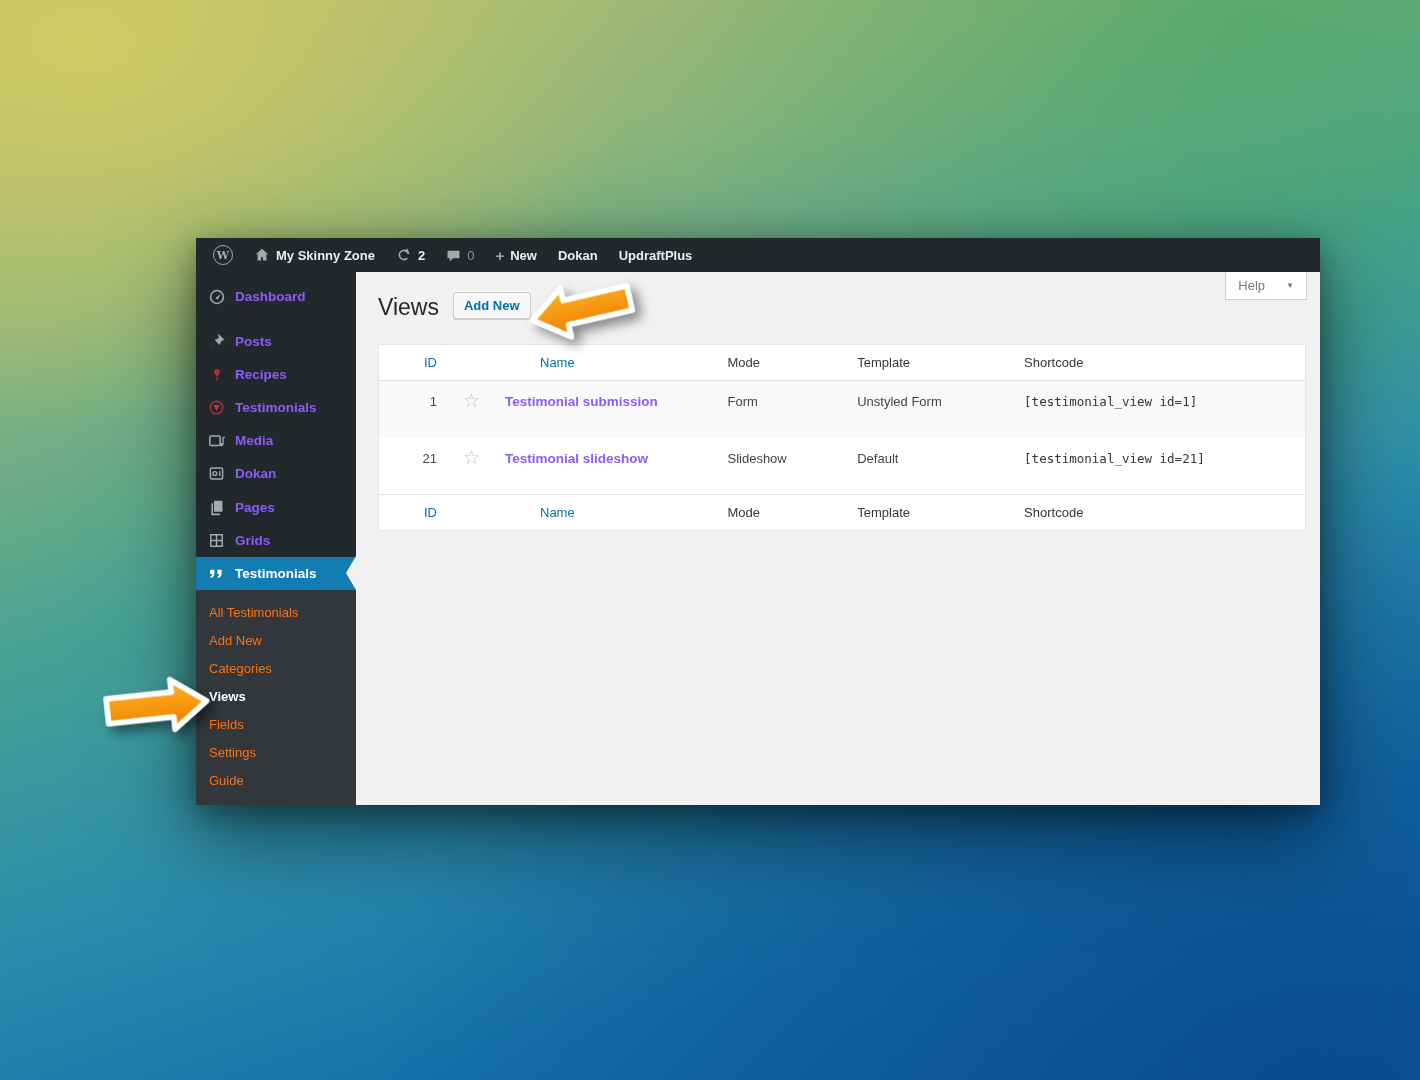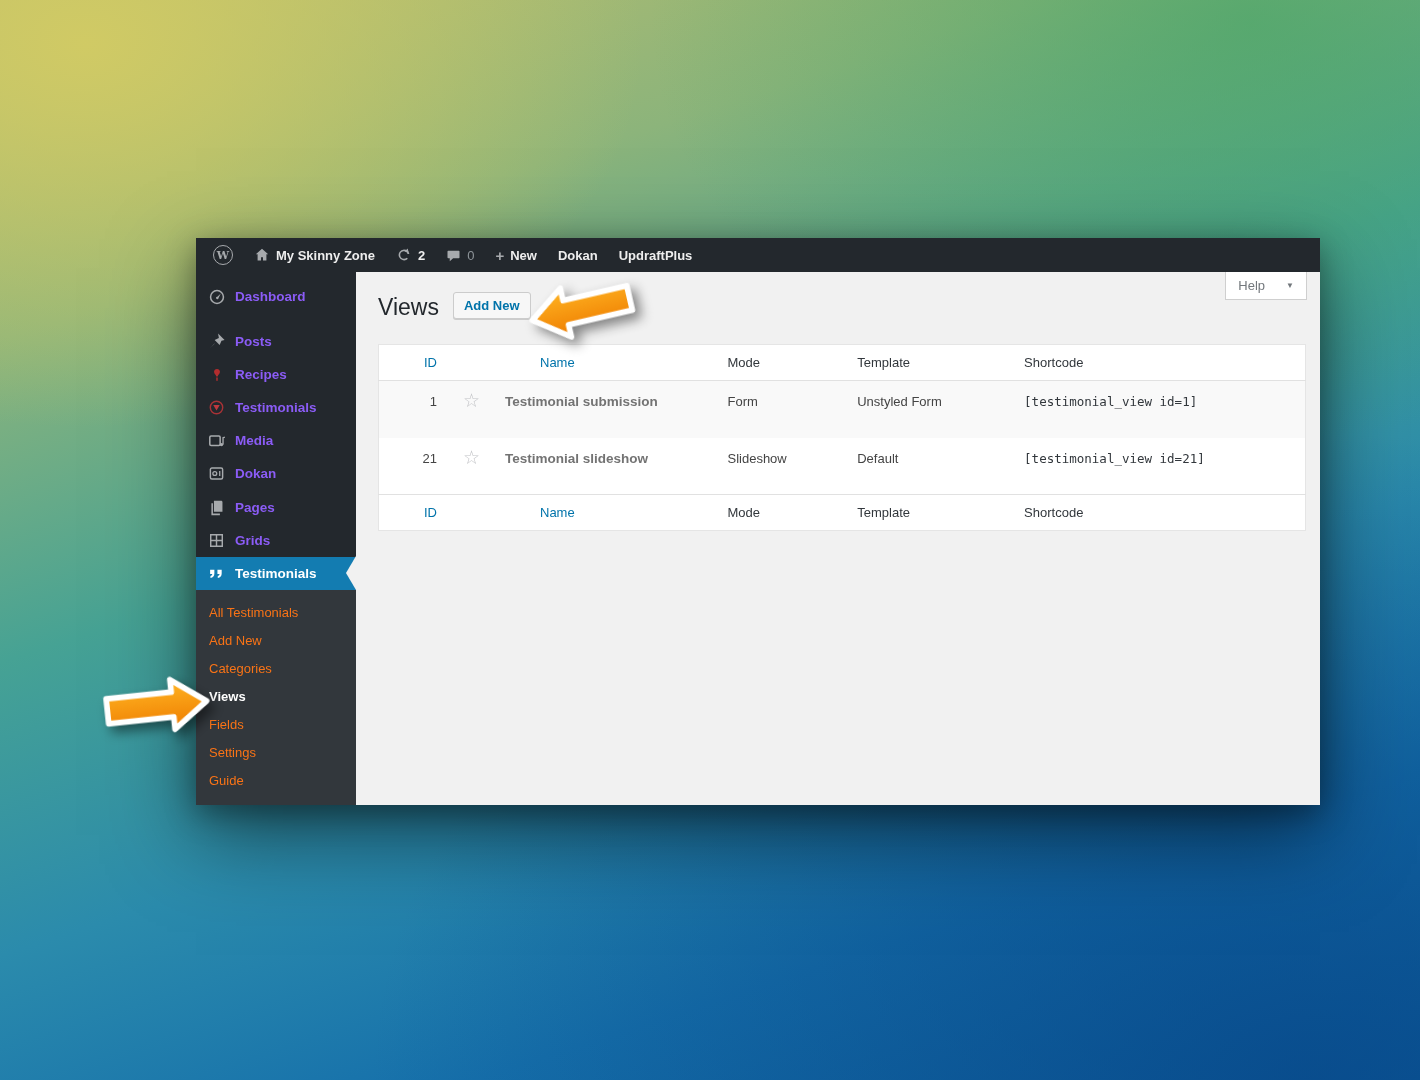--- a/index.html
+++ b/index.html
@@ -93,21 +93,21 @@
   .views-table tfoot th { border-top:1px solid #e1e1e1; }
   .th-sort { color:#0073aa; cursor:pointer; text-decoration:none;margin-left:35px; }
   .views-table td { padding:13px 10px; vertical-align:top; height:57px; }
   .views-table tbody tr:nth-child(odd) { background:#f9f9f9; }
   .col-id { width:62px; text-align:right; padding-right:16px !important; }
   .col-star { width:42px; }
   .col-name { width:24%; }
   .col-mode { width:14%; }
   .col-template { width:18%; }
   .star { color:#c3c4c7; font-size:19px; line-height:14px; cursor:pointer; display:inline-block; }
-  .name-link { color:#737373; font-weight:600; font-size:13.5px; text-decoration:none; cursor:pointer; }
+  .name-link { color:#8b5cf6; font-weight:600; font-size:13.5px; text-decoration:none; cursor:pointer; }
   .shortcode { font-family:"DejaVu Sans Mono", monospace; font-size:12.5px; color:#32373c; }
 
   
   .sticker-arrow { position:absolute; z-index:50; filter: drop-shadow(5px 7px 6px rgba(0,0,0,.45)); pointer-events:none; }
   .arrow-top { left:527px; top:279px; width:108px; transform:rotate(-13deg); }
   .arrow-side { left:103px; top:676px; width:108px; transform:rotate(-6deg); }
 </style>
 </head>
 <body>
 

